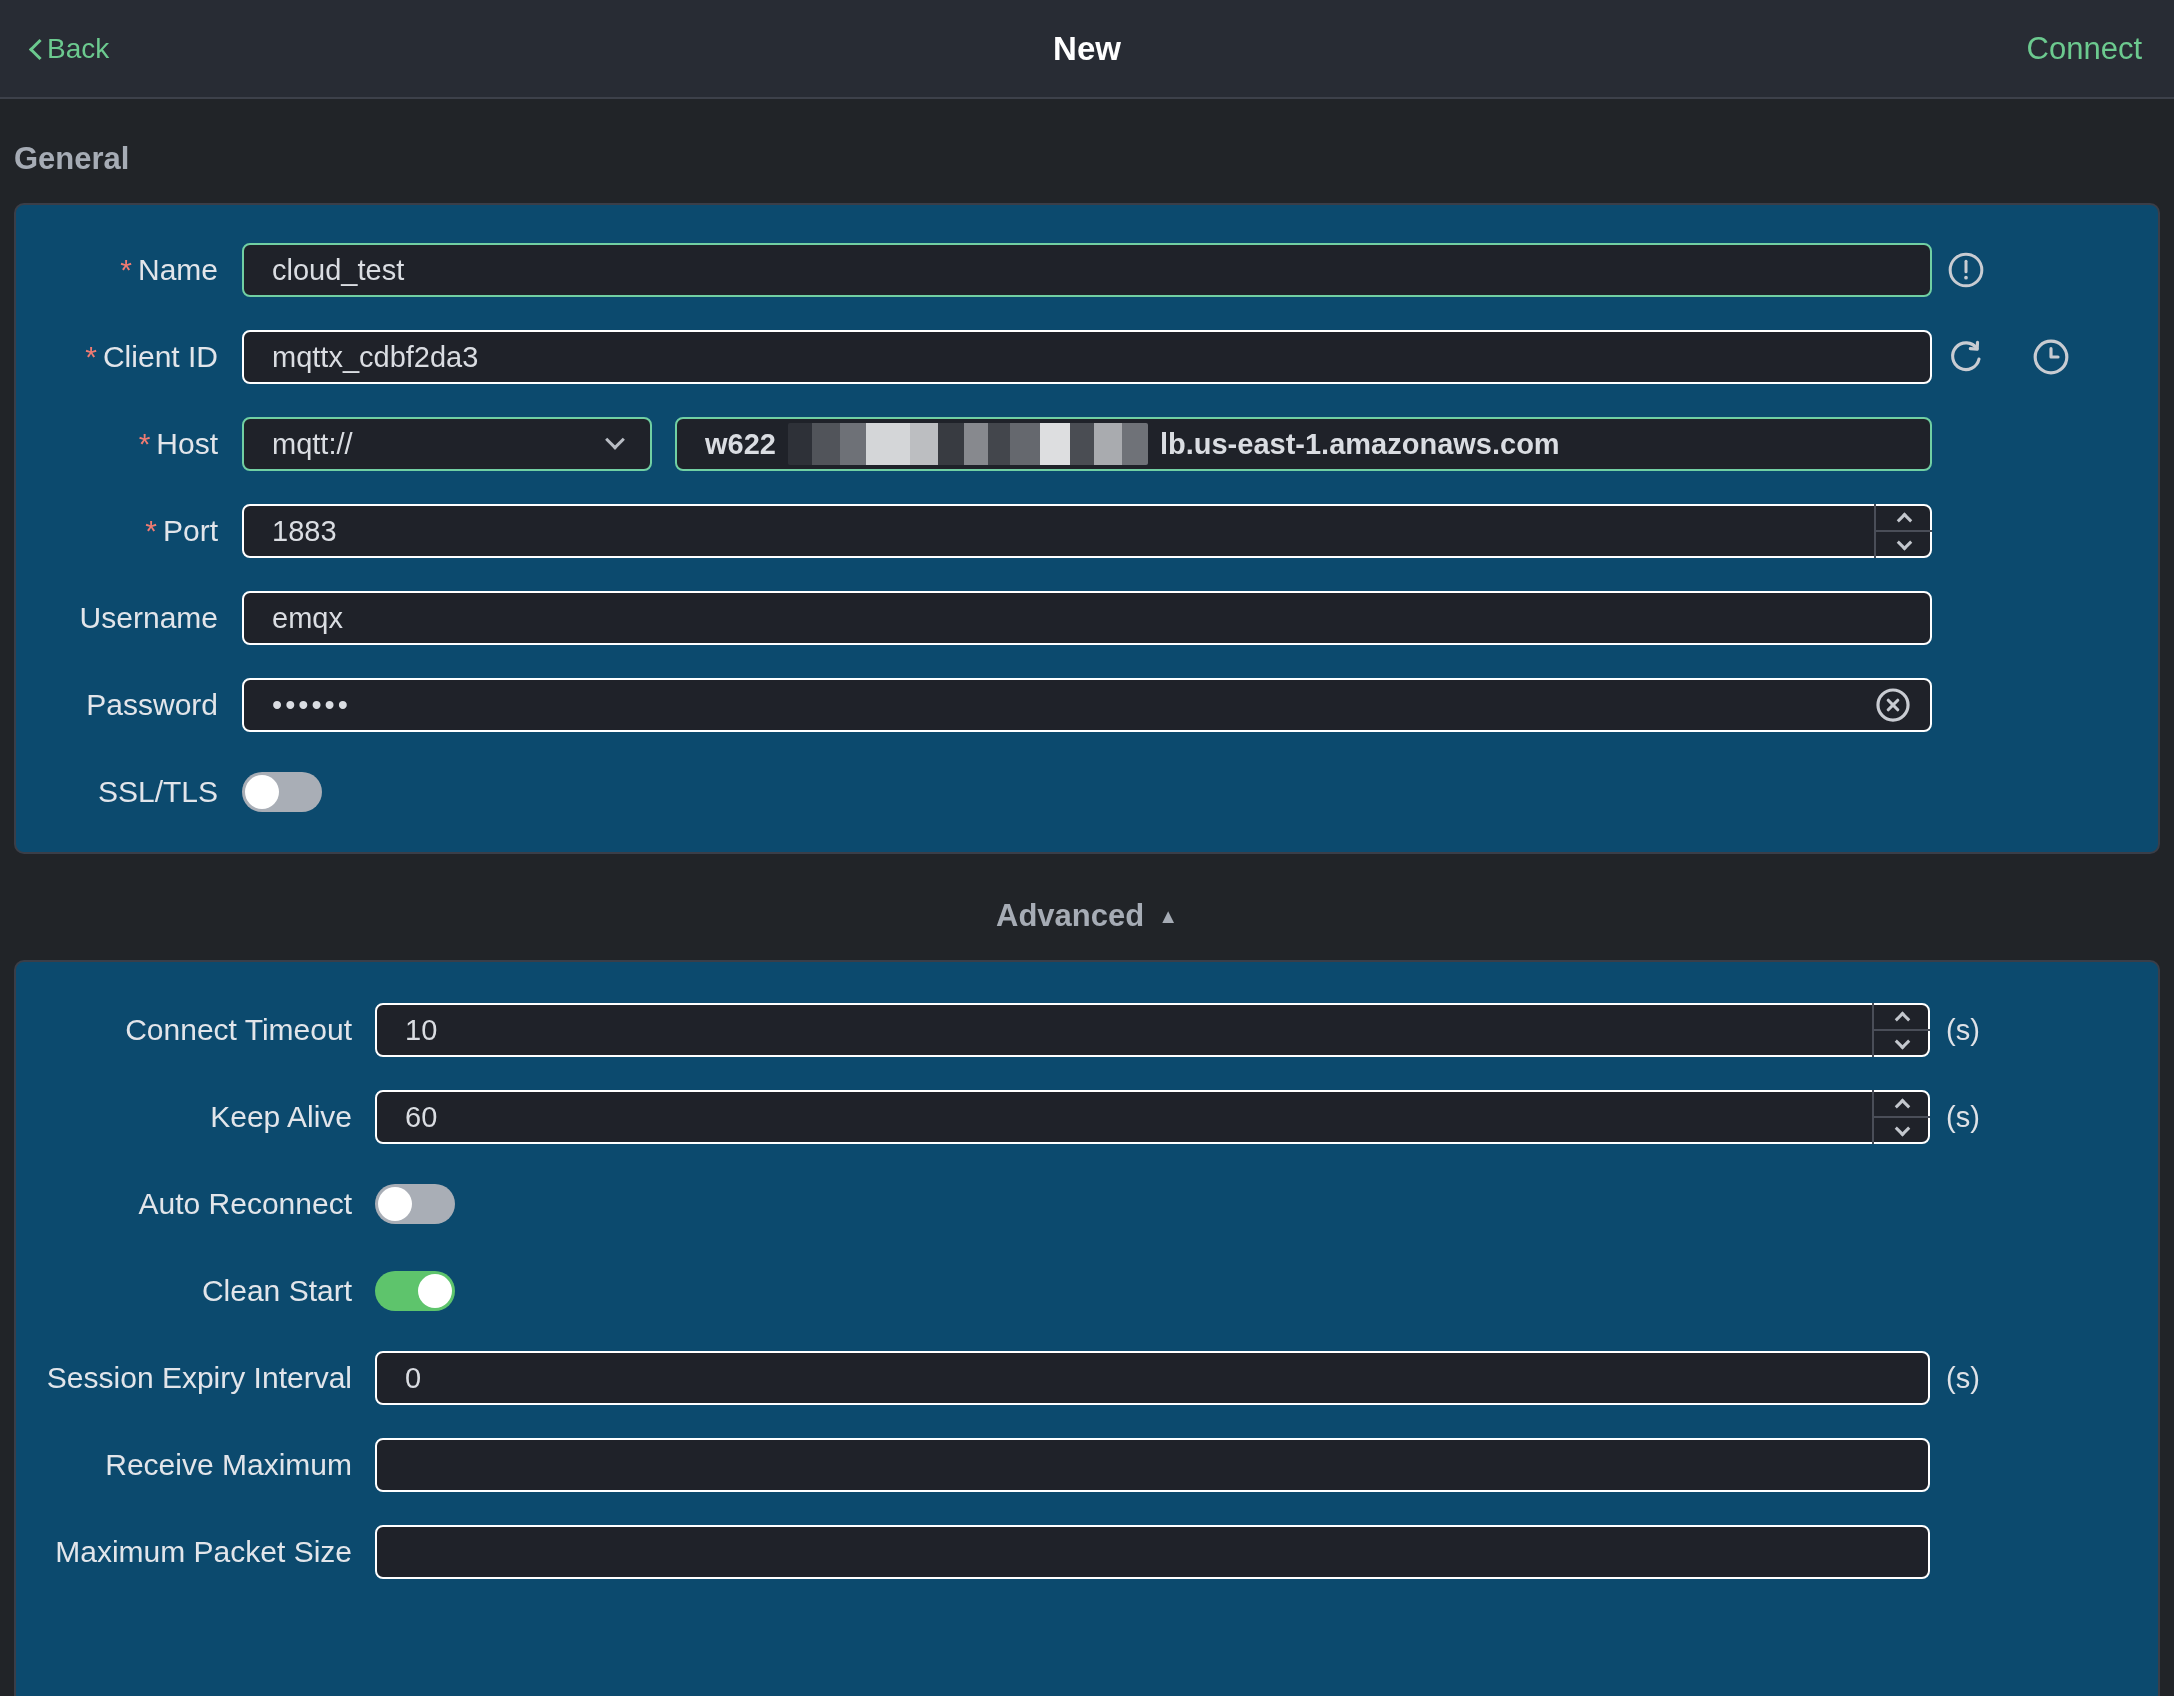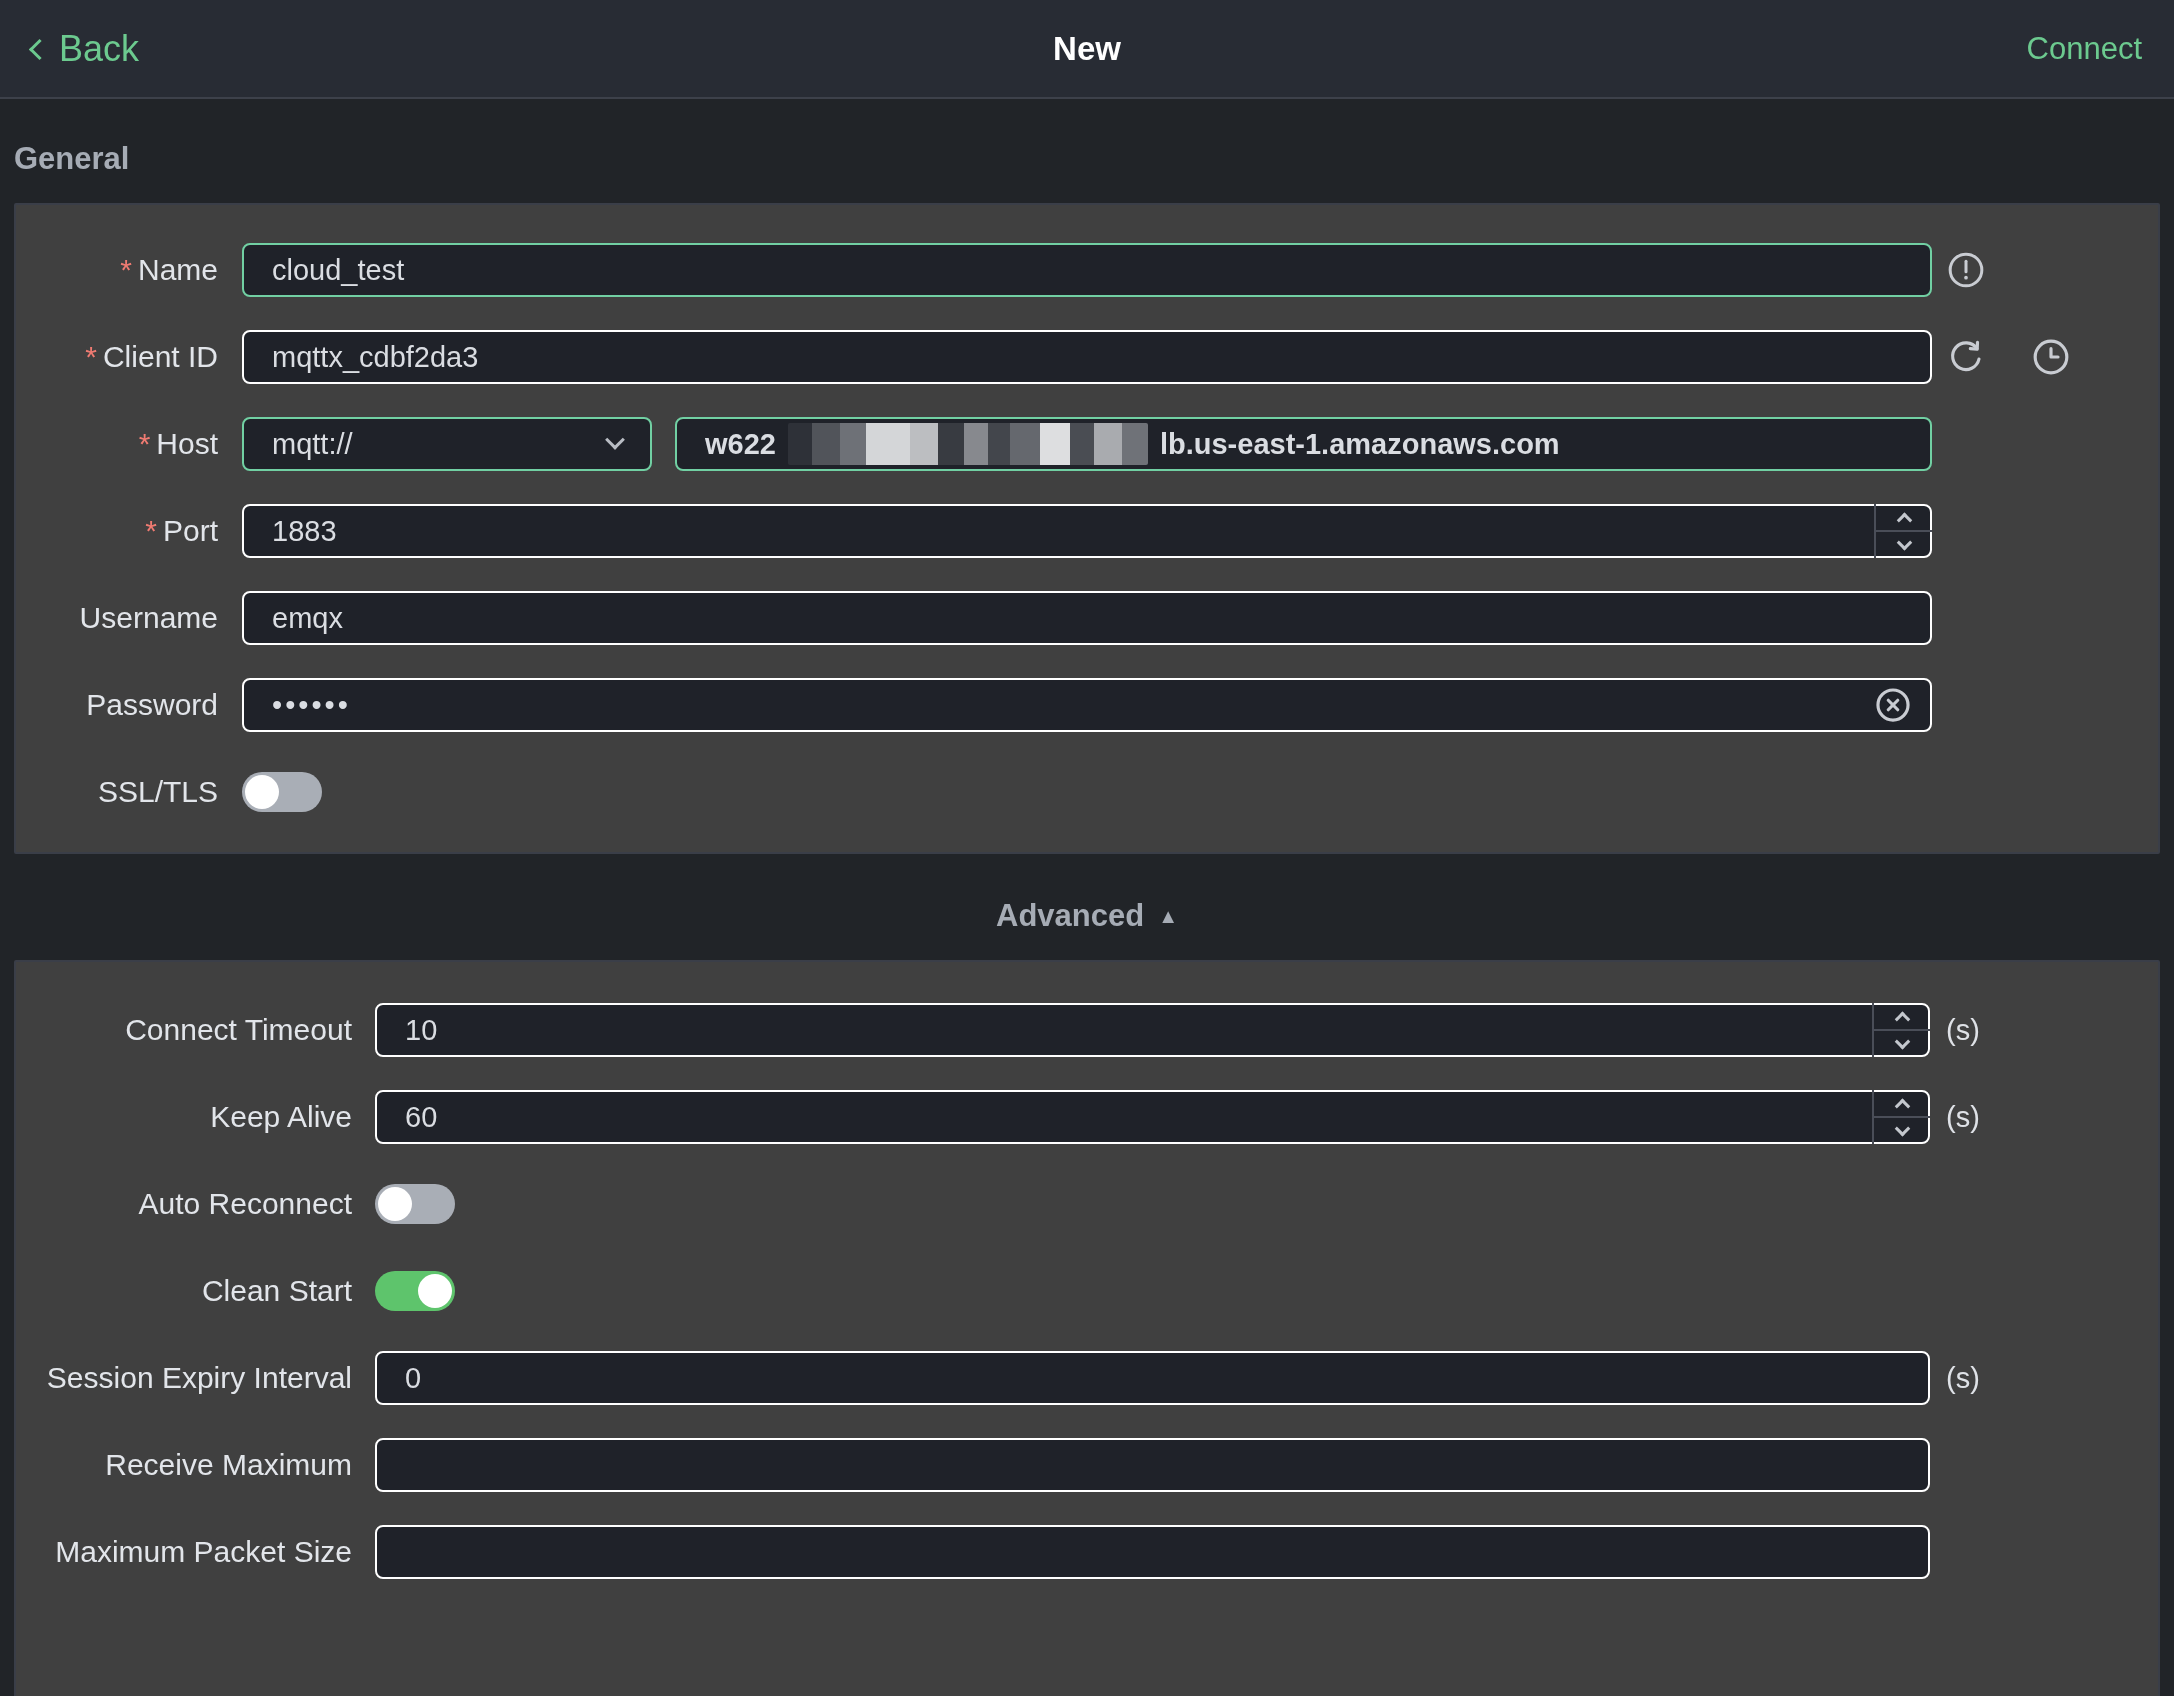--- a/index.html
+++ b/index.html
@@ -8,34 +8,34 @@
     width:2174px; height:1696px; position:relative; overflow:hidden;
     background:#212428; font-family:"Liberation Sans","DejaVu Sans",sans-serif;
     color:#e2e5ea; font-size:29px;
   }
   
   .header {
     height:99px; background:#282c34; border-bottom:2px solid #3d414a;
     display:flex; align-items:center; justify-content:space-between;
     padding:0 32px; position:relative;
   }
-  .back { display:flex; align-items:center; gap:12px; color:#6cca8f; font-size:36px; cursor:pointer; }
+  .back { display:flex; align-items:center; color:#6cca8f; font-size:28px; cursor:pointer; }
   .chev-left {
     width:15px; height:15px; border-left:3px solid #6cca8f; border-bottom:3px solid #6cca8f;
     transform:rotate(45deg); margin-top:2px;
   }
   .title { position:absolute; left:50%; transform:translateX(-50%); color:#ffffff; font-weight:bold; font-size:33px; }
   .connect { color:#6cca8f; font-size:31px; cursor:pointer; }
   
   .main { padding:0 14px; }
   .section-title { color:#a6acb5; font-weight:bold; font-size:31px; line-height:36px; margin:42px 0 26px 0; display:flex; align-items:center; gap:14px; }
   .section-title.adv { margin-top:44px;justify-content:center; }
   .tri { font-size:20px; color:#a6acb5; }
   .panel {
-    width:2146px; background:#404040; border:2px solid #3a3e48; border-radius:2px;
+    width:2146px; background:#0c4a6e; border:2px solid #3a3e48; border-radius:10px;
     padding:38px 0 33px 26px;
   }
   .panel.adv { padding-top:41px; height:762px; }
   
   .row { display:flex; align-items:center; height:54px; margin-bottom:33px; }
   .row:last-child { margin-bottom:0; }
   .lbl { width:176px; flex-shrink:0; text-align:right; color:#e2e5ea; font-size:30px; margin-right:24px; white-space:nowrap; }
   .adv .lbl { width:310px; margin-right:23px; }
   .req { color:#f07b72; margin-right:6px; }
   

